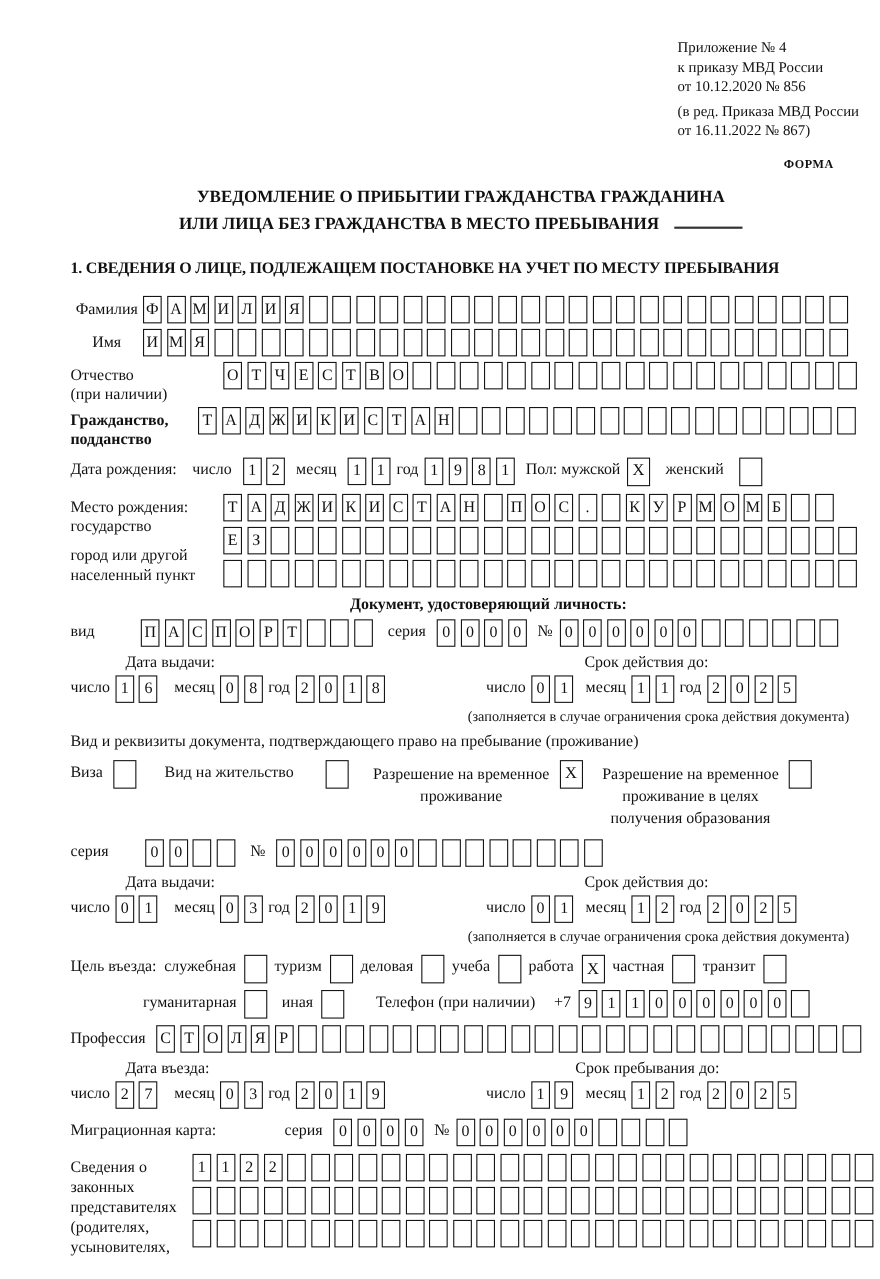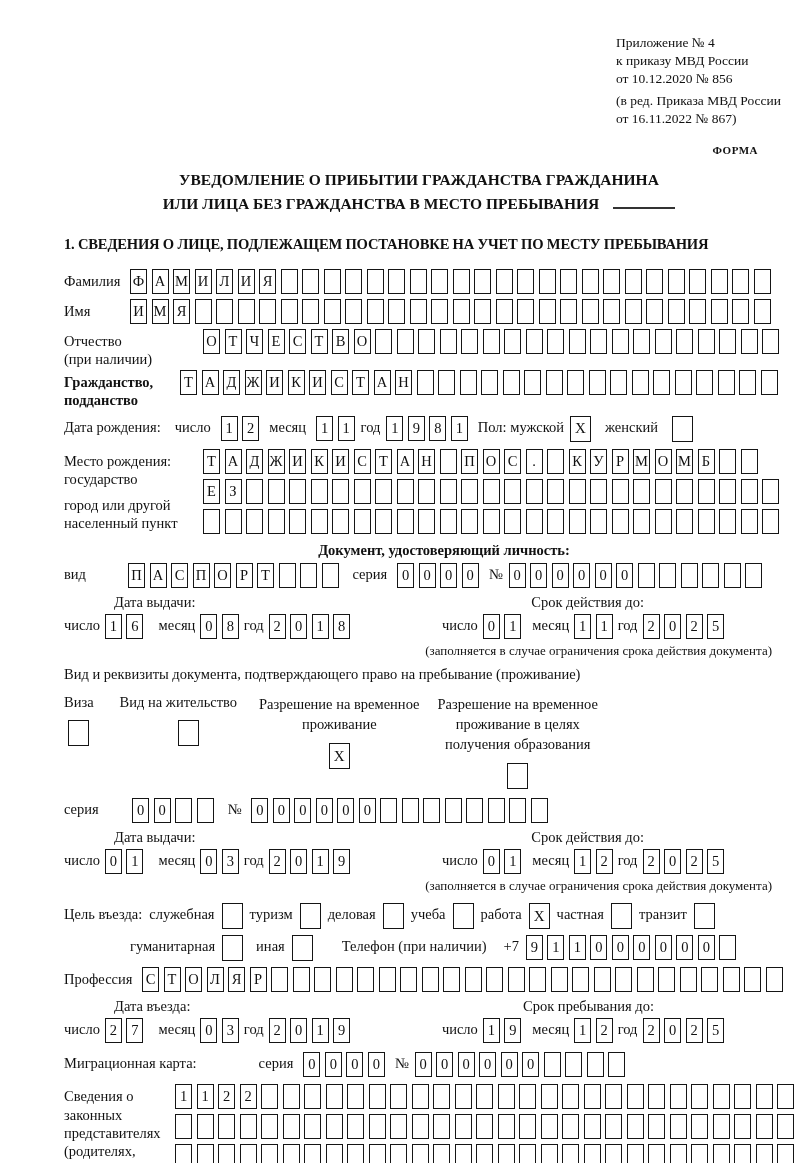--- a/index.html
+++ b/index.html
@@ -8,37 +8,37 @@
   .page { position:relative; width:800px; height:1163px; padding:34px 6px 0 64px; overflow:hidden; }
   .appendix { margin-left:552px; width:200px; font-size:13.5px; line-height:1.32; }
   .appendix-note { margin-top:5px; }
   .forma { text-align:right; padding-right:36px; font-weight:bold; font-size:11px; margin-top:16px; letter-spacing:.5px; }
   .title { text-align:center; font-weight:bold; font-size:15.5px; line-height:1.55; margin-top:12px; margin-left:-20px; }
   .blank-line { display:inline-block; width:62px; border-bottom:2.5px solid #333; margin-left:14px; vertical-align:baseline; }
   .sec-heading { font-weight:bold; font-size:14.6px; margin-top:20px; letter-spacing:-0.2px; white-space:nowrap; }
   .row { display:flex; align-items:flex-start; margin-top:5px; }
   .lbl { font-size:14.5px; line-height:1.25; flex:0 0 auto; padding-top:3px; }
   .lline { display:block; }
-  .w66 { width:66px; } .w138 { width:139px; } .w116 { width:116px;font-weight:bold; } .w110 { width:111px; }
+  .w66 { width:66px;text-align:center; } .w138 { width:139px; } .w116 { width:116px;font-weight:bold; } .w110 { width:111px; }
   .cells { display:inline-flex; gap:4.5px; flex:0 0 auto; }
   .cell { width:17px; height:25px; border:1.6px solid #151515; display:inline-flex; align-items:center; justify-content:center; font-size:14.5px; flex:0 0 auto; background:#fff; }
   .cbox { width:21px; height:26px; border:1.7px solid #151515; display:inline-flex; align-items:center; justify-content:center; font-size:15px; flex:0 0 auto; background:#fff; }
   .stack { display:flex; flex-direction:column; gap:5px; }
   .doc-heading { text-align:center; font-weight:bold; font-size:14.5px; margin-top:8px; margin-left:30px; }
   .inline-lbl { font-size:14.5px; padding-top:3px; }
   .gap6 { margin-left:6px; } .gap10 { margin-left:10px; } .gap14 { margin-left:14px; } .gap22 { margin-left:22px; }
   .date-labels { display:flex; font-size:14.5px; margin-top:6px; }
   .dl-left { margin-left:50px; } .dl-right { margin-left:auto; margin-right:150px; }
   .date-row { display:flex; margin-top:3px; padding-right:22px; }
   .dgroup { display:inline-flex; align-items:flex-start; gap:5px; }
   .dgroup .inline-lbl { padding-top:3px; }
   .dright { margin-left:auto; }
   .note { font-size:13px; text-align:right; padding-right:22px; margin-top:4px; }
   .plain { font-size:14.5px; margin-top:7px; }
-  .cb-item { display:inline-flex; align-items:center; gap:9px;flex-direction:column; }
+  .cb-item { display:inline-flex; align-items:flex-start; gap:9px; }
   .cb-label-c { text-align:center; font-size:14.5px; line-height:1.4; padding-top:3px; }
   .purpose-row { display:flex; align-items:flex-start; gap:7px; margin-top:9px; flex-wrap:nowrap;text-align:right; }
 </style>
 </head>
 <body>
 
 <div class="page">
 
   <div class="appendix">
     <div>Приложение № 4</div>

